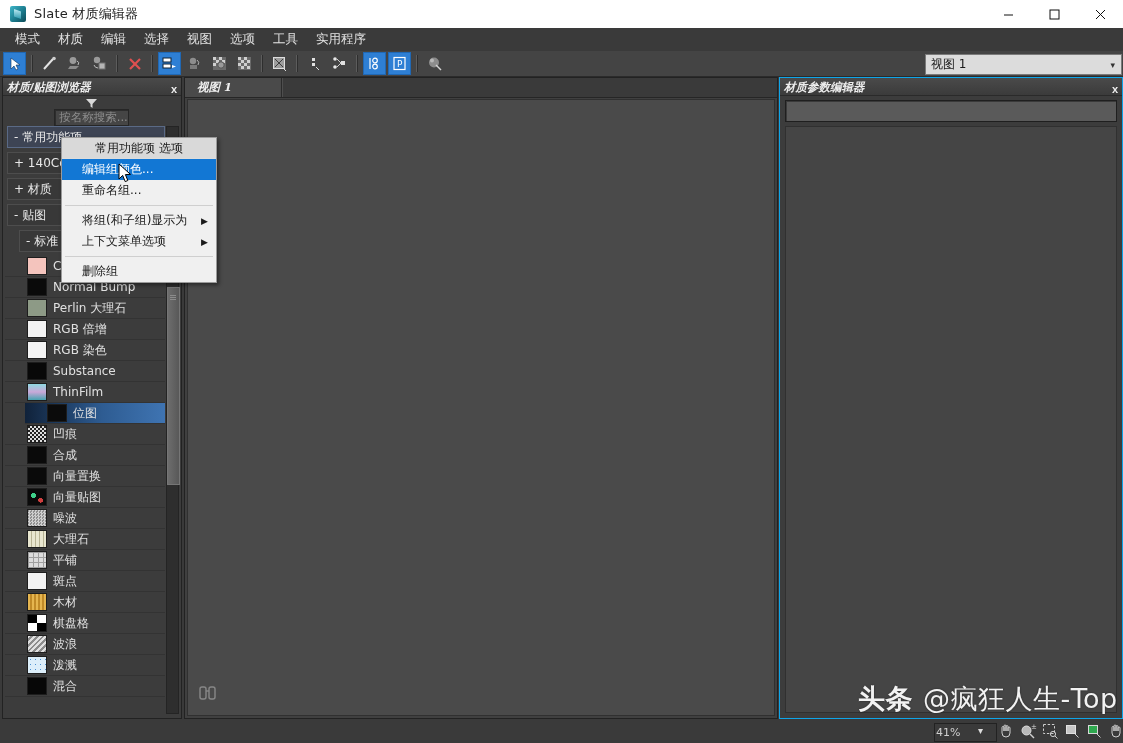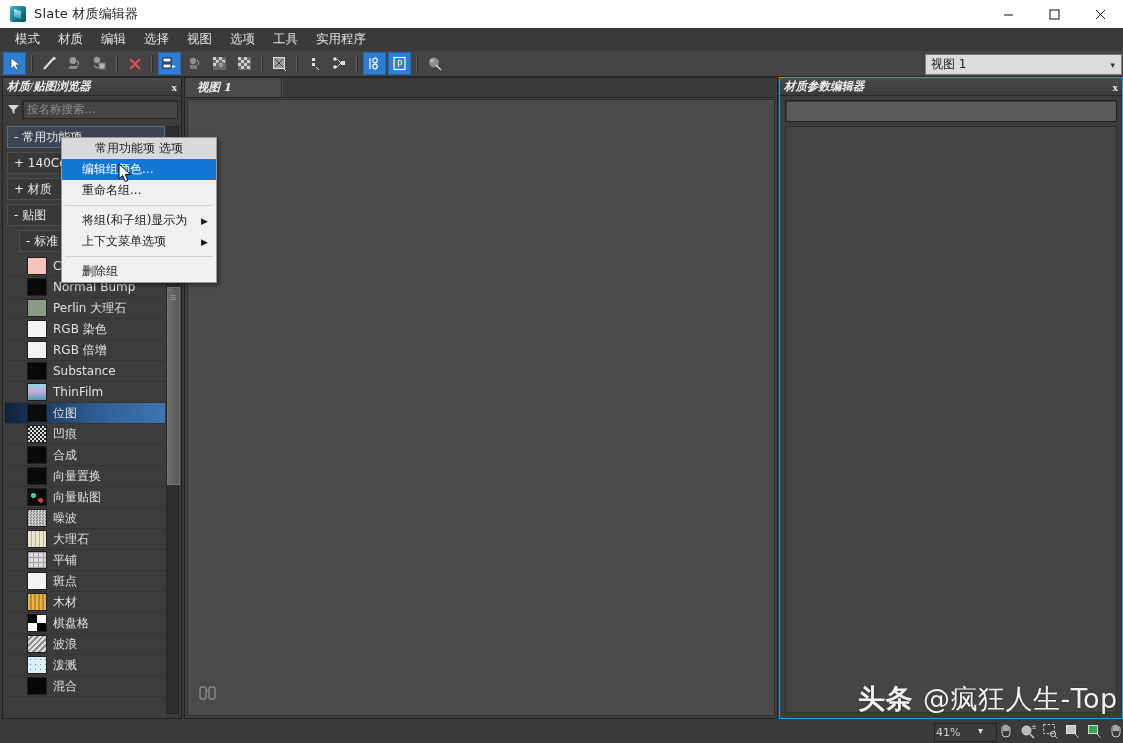--- a/index.html
+++ b/index.html
@@ -63,46 +63,46 @@
   }
   .viewsel .caret { margin-left:auto; margin-right:6px; color:#333; font-size:9px; }
 
   
   .lpanel {
     position:absolute; left:2px; top:77px; width:178px; height:640px;
     background:#3c3c3c; border:1px solid #222;
   }
   .panel-head {
     height:17px; background:linear-gradient(180deg,#4a4a4a,#3b3b3b);
-    border-bottom:1px solid #2a2a2a; display:flex; align-items:center;
+    border-bottom:1px solid #2a2a2a; display:flex; align-items:flex-end;
     padding:0 4px; font-size:11.5px; font-weight:bold; color:#ededed;
-    font-style:italic; font-family:Liberation Serif, serif;gap:12px;
+    font-style:italic; font-family:Liberation Sans, sans-serif;gap:12px;
   }
   .panel-head .x { margin-left:auto; font-style:normal; font-weight:bold; font-size:11px; }
-  .searchrow { height:22px; display:flex; align-items:center; padding:2px 3px 2px 2px; }
+  .searchrow { height:22px; display:flex; align-items:center; padding:2px 3px 2px 2px;flex-direction:column; }
   .filter-ico { width:17px; height:17px; display:flex; align-items:center; justify-content:center; }
   .searchbox {
     flex:1; height:17px; background:#454545; border:1px solid #262626;
     box-shadow: inset 1px 1px 0 #2d2d2d;
     color:#8d8d8d; font-size:11.5px; display:flex; align-items:center; padding-left:4px;
   }
   .treewrap { position:absolute; left:2px; top:44px; right:2px; bottom:2px; overflow:hidden; }
   .grp {
     height:20px; margin:4px 14px 4px 2px; background:#383838;
     border:1px solid #4d4d4d; display:flex; align-items:center; padding-left:6px;
     font-size:12px; color:#e8e8e8;
   }
   .grp.sel { background:#3d4454; border:1px solid #5a6a86; }
   .grp.sub { margin-left:14px; }
   .items { margin-right:14px; }
   .mrow {
     height:20px; display:flex; align-items:center; border-bottom:1px solid #333;
     padding-left:22px; font-size:12px; color:#e0e0e0;
   }
-  .mrow.sel { background:linear-gradient(90deg,#10223a 0%,#2e5c92 55%,#3f74b2 100%); }
+  .mrow.sel { background:linear-gradient(90deg,#10223a 0%,#2e5c92 55%,#3f74b2 100%);margin-left:20px; }
   .swatch { width:18px; height:16px; margin-right:6px; border:1px solid #1d1d1d; flex:0 0 auto; }
   .vscroll {
     position:absolute; right:2px; top:48px; width:11px; bottom:4px; background:#2e2e2e;
     border:1px solid #242424;
   }
   .vthumb {
     position:absolute; left:0; top:160px; width:11px; height:196px;
     background:linear-gradient(90deg,#6d6d6d,#585858); border:1px solid #767676;
   }
   .vthumb:after{
@@ -387,26 +387,26 @@
           </div>
         <div class="mrow">
             <span class="swatch" style="background:#0a0a0a"></span>
             <span>Normal Bump</span>
           </div>
         <div class="mrow">
             <span class="swatch" style="background:#8d9a86"></span>
             <span>Perlin 大理石</span>
           </div>
         <div class="mrow">
+            <span class="swatch" style="background:#f2f2f2"></span>
+            <span>RGB 倍增</span>
+          </div>
+        <div class="mrow">
             <span class="swatch" style="background:#f4f4f4"></span>
             <span>RGB 染色</span>
-          </div>
-        <div class="mrow">
-            <span class="swatch" style="background:#f2f2f2"></span>
-            <span>RGB 倍增</span>
           </div>
         <div class="mrow">
             <span class="swatch" style="background:#080808"></span>
             <span>Substance</span>
           </div>
         <div class="mrow">
             <span class="swatch" style="background:linear-gradient(180deg,#8fd8e0,#c9a8d8,#46a3b0)"></span>
             <span>ThinFilm</span>
           </div>
         <div class="mrow sel">

